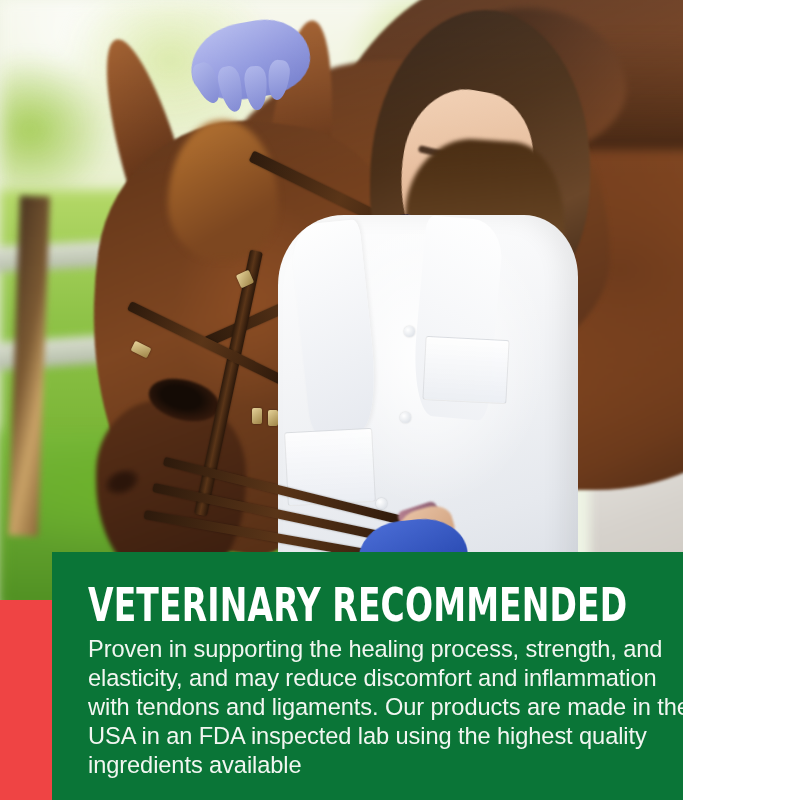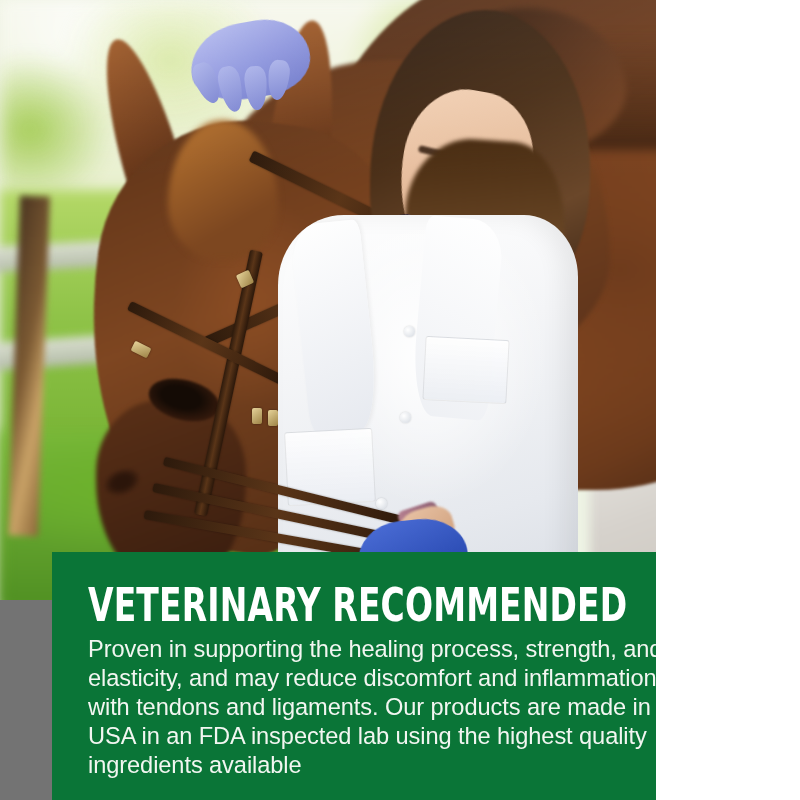--- a/index.html
+++ b/index.html
@@ -11,22 +11,23 @@
     width: 800px;
     height: 800px;
     overflow: hidden;
     font-family: "Liberation Sans", sans-serif;
   }
 
   #ad-card {
     position: relative;
     width: 656px;
     height: 800px;
-    background: #737373;
+    background: #ef4444;
     overflow: hidden;
+    padding-left: 27px;
   }
 
   
   #photo {
     position: absolute;
     left: 0;
     top: 0;
     width: 800px;
     height: 600px;
     overflow: hidden;

